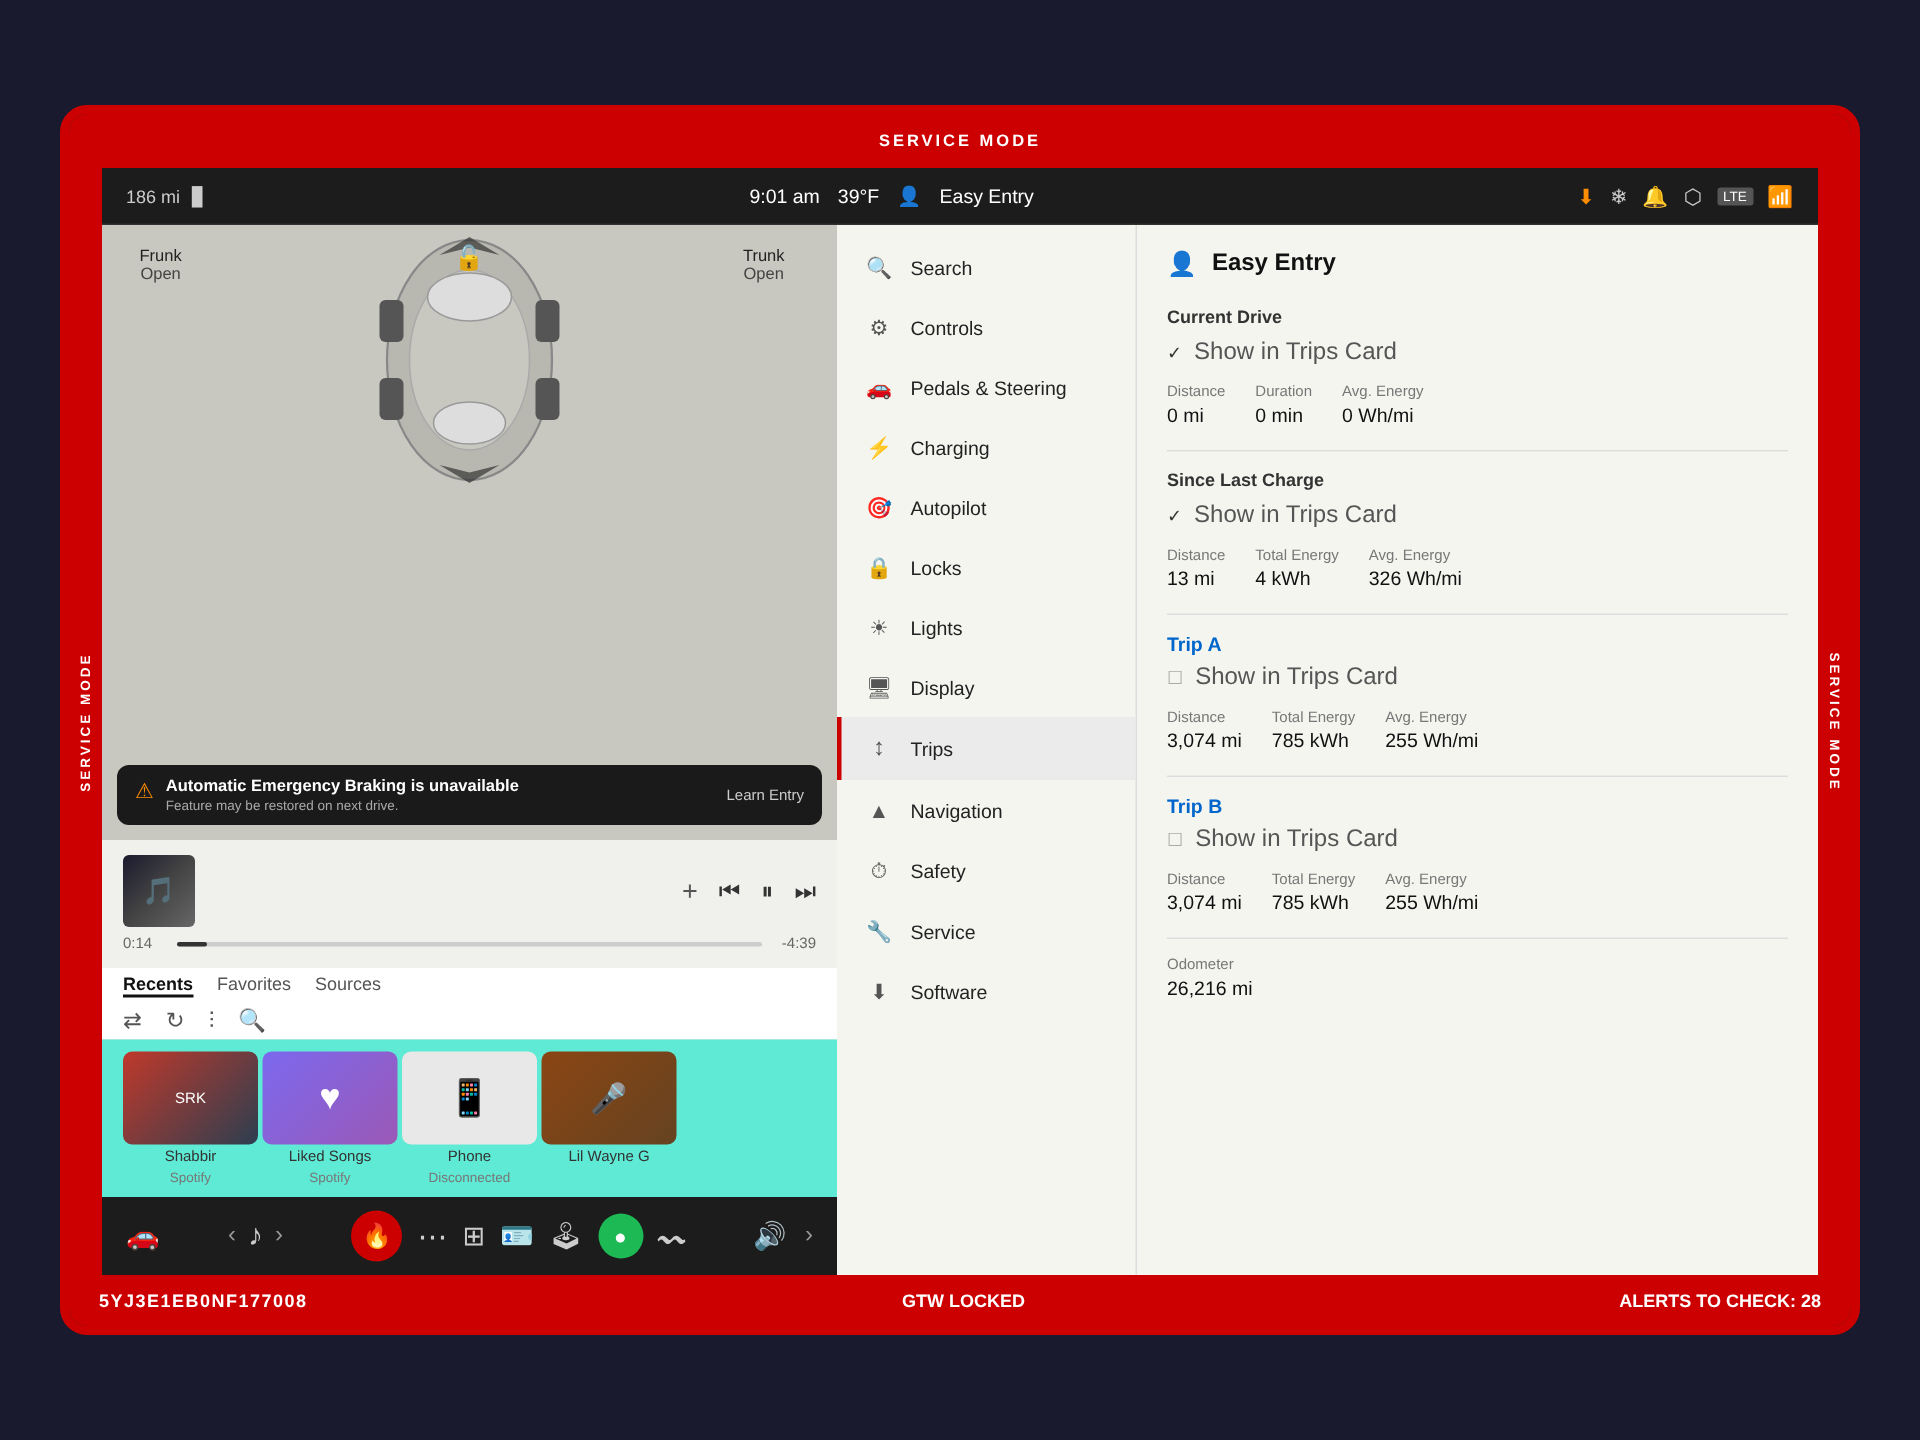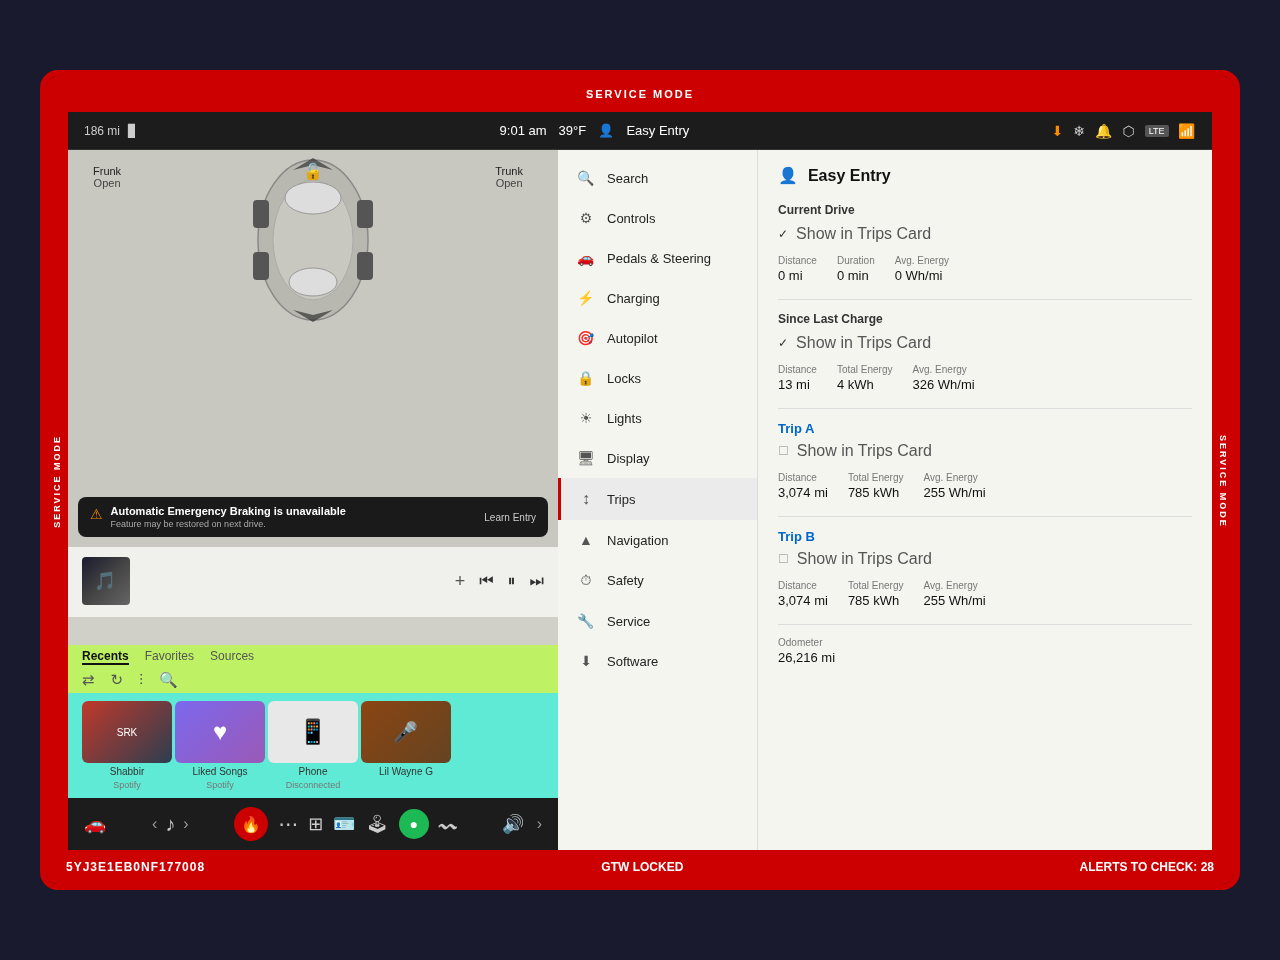--- a/index.html
+++ b/index.html
@@ -596,23 +596,30 @@
             <div class="album-art">
               <div class="album-art-inner">🎵</div>
             </div>
             <div class="media-controls">
               <button class="media-btn add">+</button>
               <button class="media-btn">⏮</button>
               <button class="media-btn">⏸</button>
               <button class="media-btn">⏭</button>
             </div>
           </div>
-        </div>
-
-        <div style="background:#bef264; padding: 4px 14px 0; margin-top: 28px;">
+          <div class="progress-bar-container">
+            <span class="time-label">0:14</span>
+            <div class="progress-track">
+              <div class="progress-fill"></div>
+            </div>
+            <span class="time-label right">-4:39</span>
+          </div>
+        </div>
+
+        <div style="background:#ffffff; padding: 4px 14px 0;">
           <div class="media-tabs">
             <span class="media-tab active">Recents</span>
             <span class="media-tab">Favorites</span>
             <span class="media-tab">Sources</span>
           </div>
           <div class="media-actions">
             <button class="media-action-btn">⇄</button>
             <button class="media-action-btn">↻</button>
             <button class="media-action-btn">⫶</button>
             <button class="media-action-btn">🔍</button>

